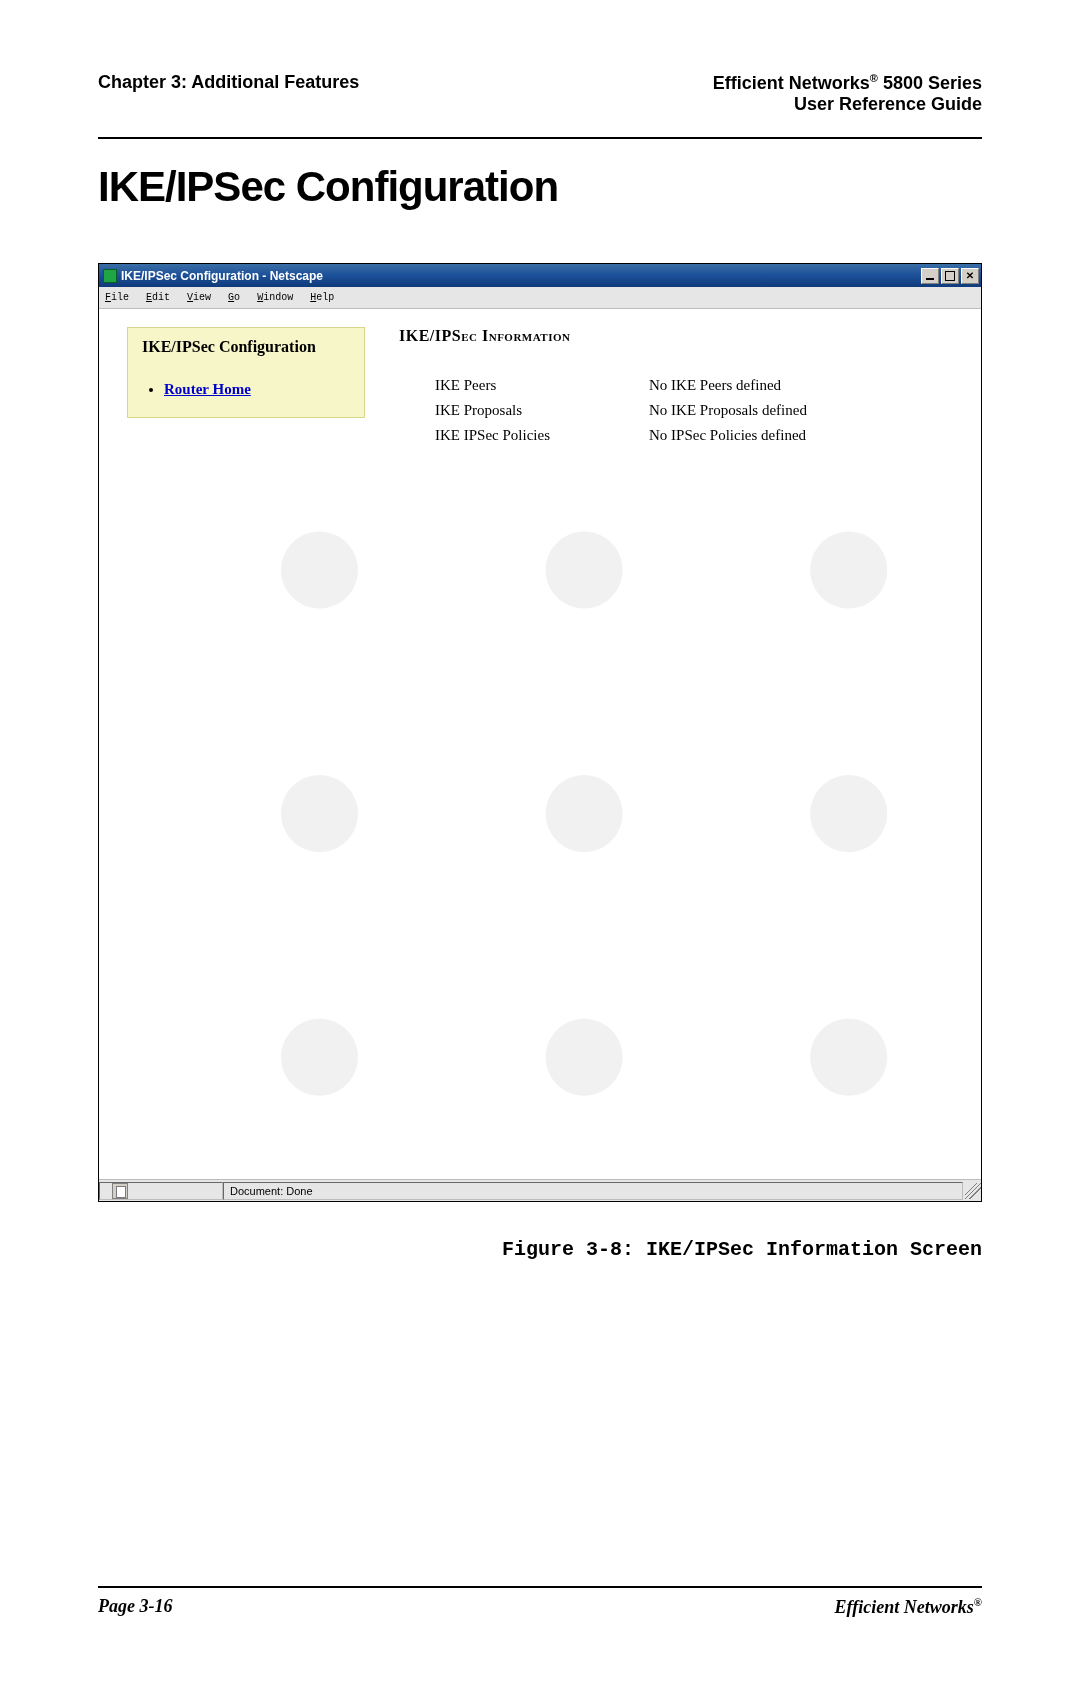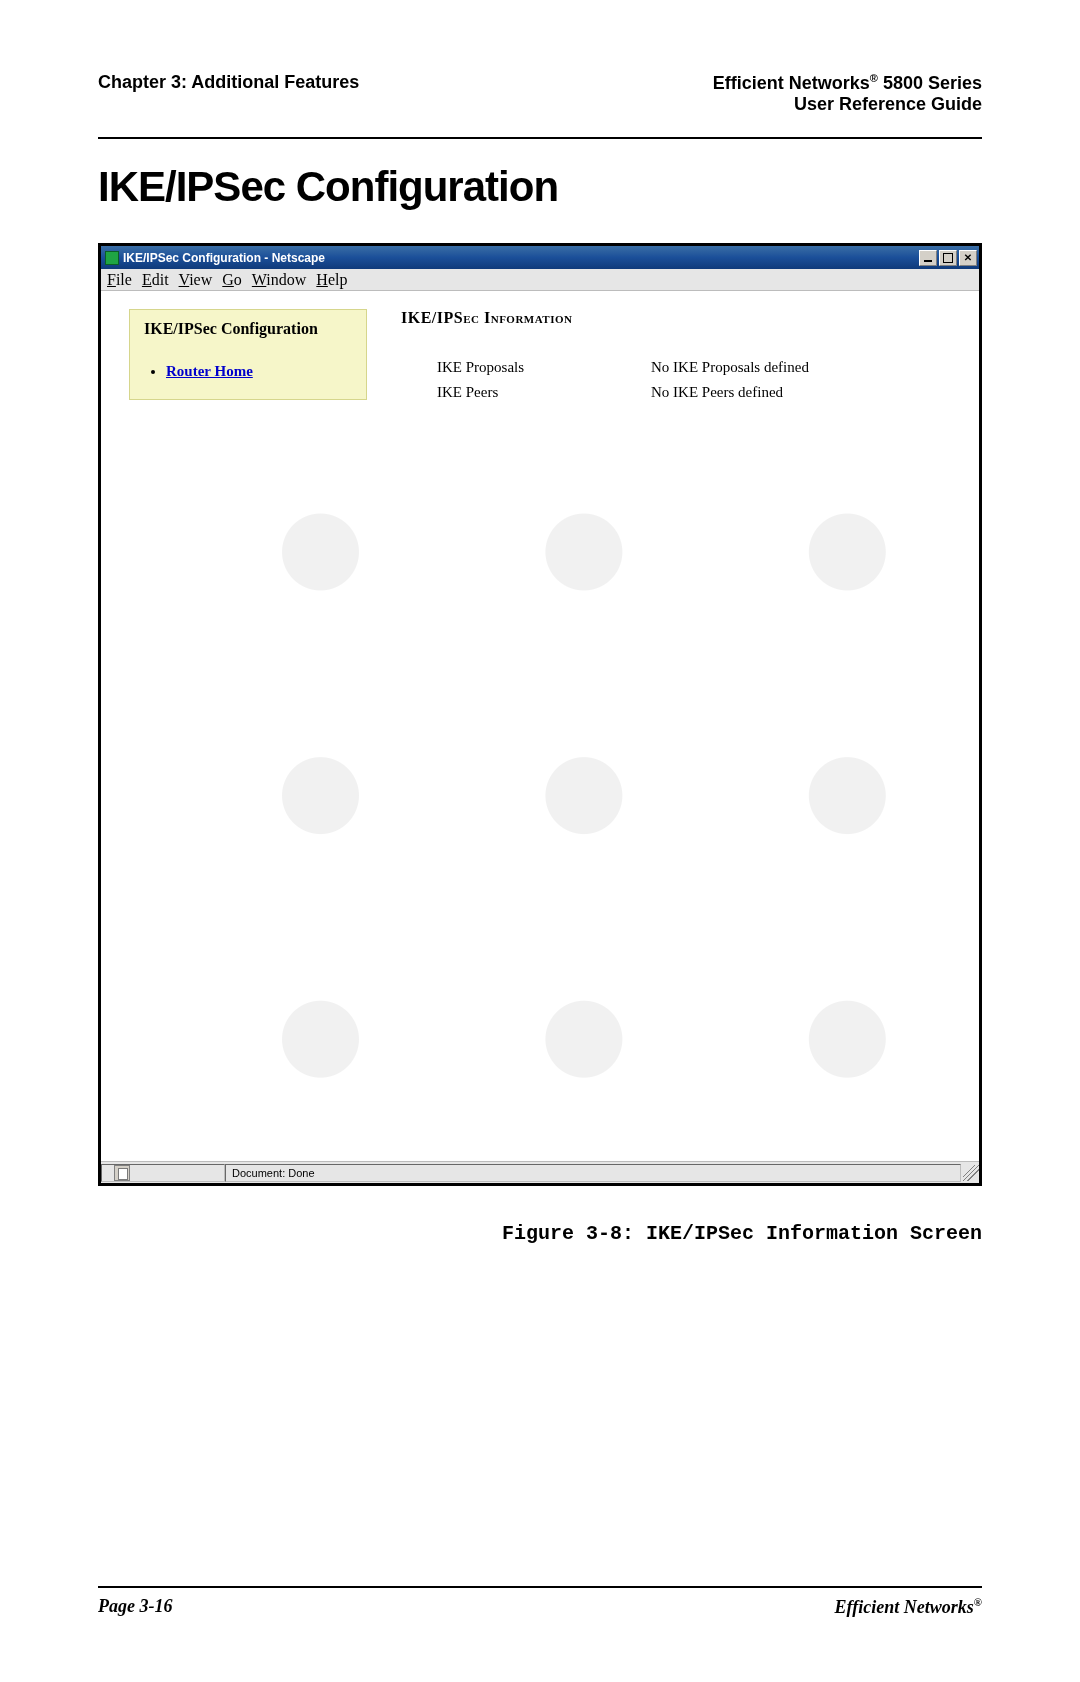--- a/index.html
+++ b/index.html
@@ -9,33 +9,33 @@
   
   .hdr { display: flex; justify-content: space-between; align-items: flex-start; font-family: Arial, Helvetica, sans-serif; font-weight: 700; font-size: 18px; }
   .hdr .right { text-align: right; }
   .hdr .reg { font-size: 11px; vertical-align: super; }
   .hrule { border: 0; border-top: 2px solid #000; margin-top: 22px; }
 
   
   .section-title { font-family: Arial, Helvetica, sans-serif; font-weight: 900; font-size: 42px; letter-spacing: -1px; margin-top: 24px; }
 
   
-  .shot-wrap { margin-top: 32px; border: 3px solid #000000; width: 100%; position: relative; background: #8b5cf6; }
+  .shot-wrap { margin-top: 52px; border: 1px solid #000000; width: 100%; position: relative; background: #8b5cf6; }
 
   
   .titlebar { height: 23px; display: flex; align-items: center; background: linear-gradient(#3a6ea5, #1b4f99, #0f3a7a); color: #fff; font-family: Tahoma, Arial, sans-serif; font-size: 12px; font-weight: 700; padding: 0 2px 0 4px; }
   .titlebar .app-icon { width: 14px; height: 14px; background: #1fa544; border: 1px solid #0b5f26; margin-right: 4px; display: inline-block; }
   .titlebar .title-text { flex: 1 1 auto; }
   .win-btn { width: 18px; height: 16px; background: #d4d0c8; border: 1px solid #808080; border-top-color: #fff; border-left-color: #fff; margin-left: 2px; display: inline-flex; align-items: center; justify-content: center; font-family: Arial, sans-serif; font-size: 10px; color: #000; }
   .win-btn.min::before { content: ""; width: 8px; height: 2px; background: #000; margin-top: 7px; }
   .win-btn.max::before { content: ""; width: 8px; height: 8px; border: 1px solid #000; }
   .win-btn.close::before { content: "✕"; font-weight: 700; font-size: 10px; }
 
   
-  .menubar { height: 22px; background: #e6e6e6; border-bottom: 1px solid #bcbcbc; font-family: Liberation Serif, serif; font-size: 16px; display: flex; align-items: center; padding-left: 6px; gap: 10px; color: #000; }
+  .menubar { height: 22px; background: #e6e6e6; border-bottom: 1px solid #bcbcbc; font-family: Liberation Mono, monospace; font-size: 10px; display: flex; align-items: center; padding-left: 6px; gap: 17px; color: #000; }
   .menubar .mi u { text-decoration: underline; }
 
   
   .webarea { height: 870px; background: #fff; position: relative; overflow: hidden; font-family: "Times New Roman", Times, serif; }
 
   
   .watermark { position: absolute; inset: 0; pointer-events: none; opacity: 0.05; background:
     radial-gradient(circle at 25% 30%, #000 0 38px, transparent 39px),
     radial-gradient(circle at 55% 30%, #000 0 38px, transparent 39px),
     radial-gradient(circle at 85% 30%, #000 0 38px, transparent 39px),
@@ -128,26 +128,30 @@
         <ul>
           <li><a href="#">Router Home</a></li>
         </ul>
       </div>
 
       <div class="main">
         <div class="info-title">IKE/IPSec Information</div>
         <table class="info-table">
           <tbody>
               <tr>
+            <td>IKE Peers</td>
+            <td>No IKE Peers defined</td>
+          </tr>
+          <tr>
             <td>IKE Proposals</td>
             <td>No IKE Proposals defined</td>
           </tr>
           <tr>
-            <td>IKE Peers</td>
-            <td>No IKE Peers defined</td>
+            <td>IKE IPSec Policies</td>
+            <td>No IPSec Policies defined</td>
           </tr>
         </tbody>
           </table>
       </div>
     </div>
 
     <div class="statusbar">
       <span class="cell first">
         <span class="doc-icon"></span>
       </span>

